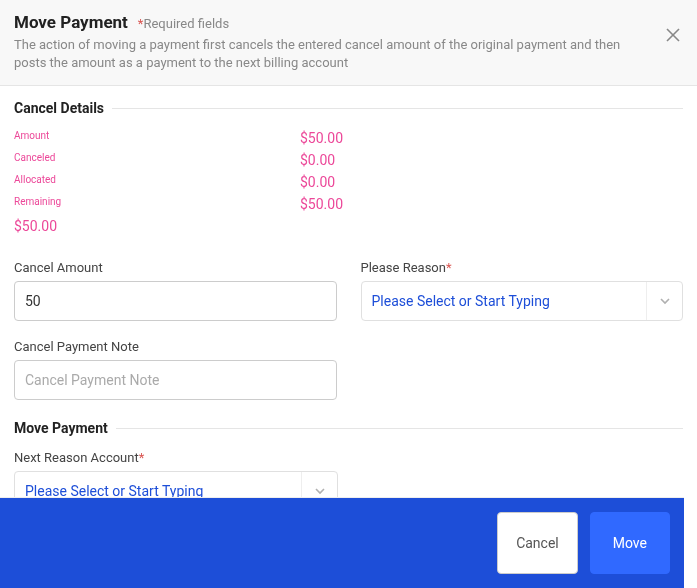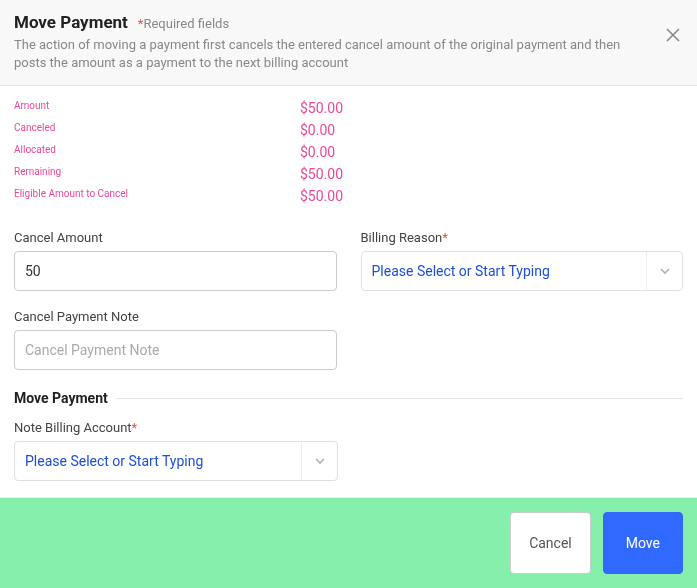--- a/index.html
+++ b/index.html
@@ -154,27 +154,27 @@
       margin-top: 8px;
     }
     .nba-field {
       width: 324px;
       margin-top: 4px;
     }
     .footer {
       position: absolute;
       bottom: 0;
       left: 0;
-      right: 0;
+      right: 13px;
       border-top: 1px solid #eee;
       padding: 14px;
       display: flex;
       justify-content: flex-end;
       gap: 12px;
-      background: #86efac;
+      background: #1d4ed8;
     }
     .btn {
       border-radius: 4px;
       padding: 9px 18px;
       font-size: 14px;
       cursor: pointer;
       font-family: inherit;
     }
     .btn-secondary {
       background: #fff;
@@ -202,53 +202,55 @@
       <svg width="16" height="16" viewBox="0 0 16 16" fill="none" stroke="currentColor" stroke-width="1.6">
           <line x1="2" y1="2" x2="14" y2="14"></line>
           <line x1="14" y1="2" x2="2" y2="14"></line>
         </svg>
     </span>
   </button>
 </div>
 
 <div class="body">
 
+  <div class="section-title">
+    <span>Cancel Details</span>
+  </div>
 
   <div class="details-grid">
     <div class="details-row">
       <div class="details-label">Amount</div>
       <div class="details-value">$50.00</div>
     </div>
     <div class="details-row">
       <div class="details-label">Canceled</div>
       <div class="details-value">$0.00</div>
     </div>
     <div class="details-row">
       <div class="details-label">Allocated</div>
       <div class="details-value">$0.00</div>
     </div>
     <div class="details-row">
       <div class="details-label">Remaining</div>
       <div class="details-value">$50.00</div>
     </div>
     <div class="details-row">
-      <div class="details-label">Eligible Amount to Cancel</div>
       <div class="details-value">$50.00</div>
     </div>
   </div>
 
   <div class="form-grid">
 
     <div class="form-field">
       <label class="field-label">Cancel Amount</label>
       <input class="text-input" type="text" value="50" style="">
     </div>
 
     <div class="form-field">
-      <label class="field-label"><span>Billing Reason</span><span class="asterisk">*</span></label>
+      <label class="field-label"><span>Please Reason</span><span class="asterisk">*</span></label>
       <div class="select-wrap">
         <div class="select-text">Please Select or Start Typing</div>
         <div class="select-arrow">
           <svg width="14" height="14" viewBox="0 0 14 14" fill="none" stroke="currentColor" stroke-width="1.6">
               <polyline points="3,5 7,9 11,5"></polyline>
             </svg>
         </div>
       </div>
     </div>
 
@@ -258,21 +260,21 @@
       <input class="text-input" type="text" placeholder="Cancel Payment Note" style="">
     </div>
 
   </div>
 
   <div class="section-title second-section">
     <span>Move Payment</span>
   </div>
 
   <div class="form-field nba-field">
-    <label class="field-label"><span>Note Billing Account</span><span class="asterisk">*</span></label>
+    <label class="field-label"><span>Next Reason Account</span><span class="asterisk">*</span></label>
     <div class="select-wrap">
       <div class="select-text">Please Select or Start Typing</div>
       <div class="select-arrow">
         <svg width="14" height="14" viewBox="0 0 14 14" fill="none" stroke="currentColor" stroke-width="1.6">
             <polyline points="3,5 7,9 11,5"></polyline>
           </svg>
       </div>
     </div>
   </div>
 

